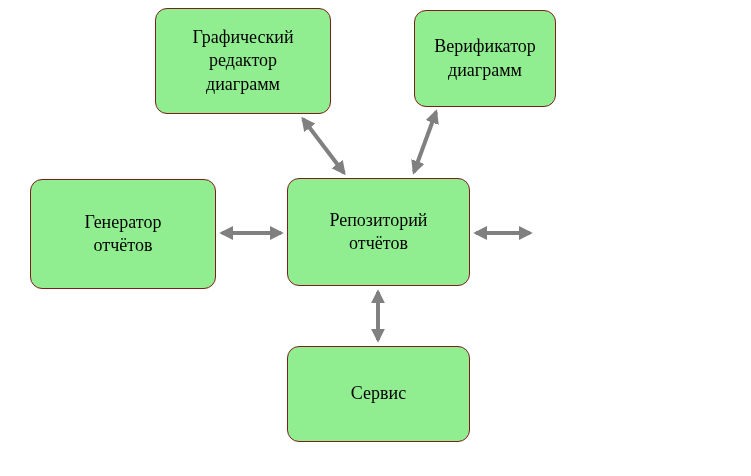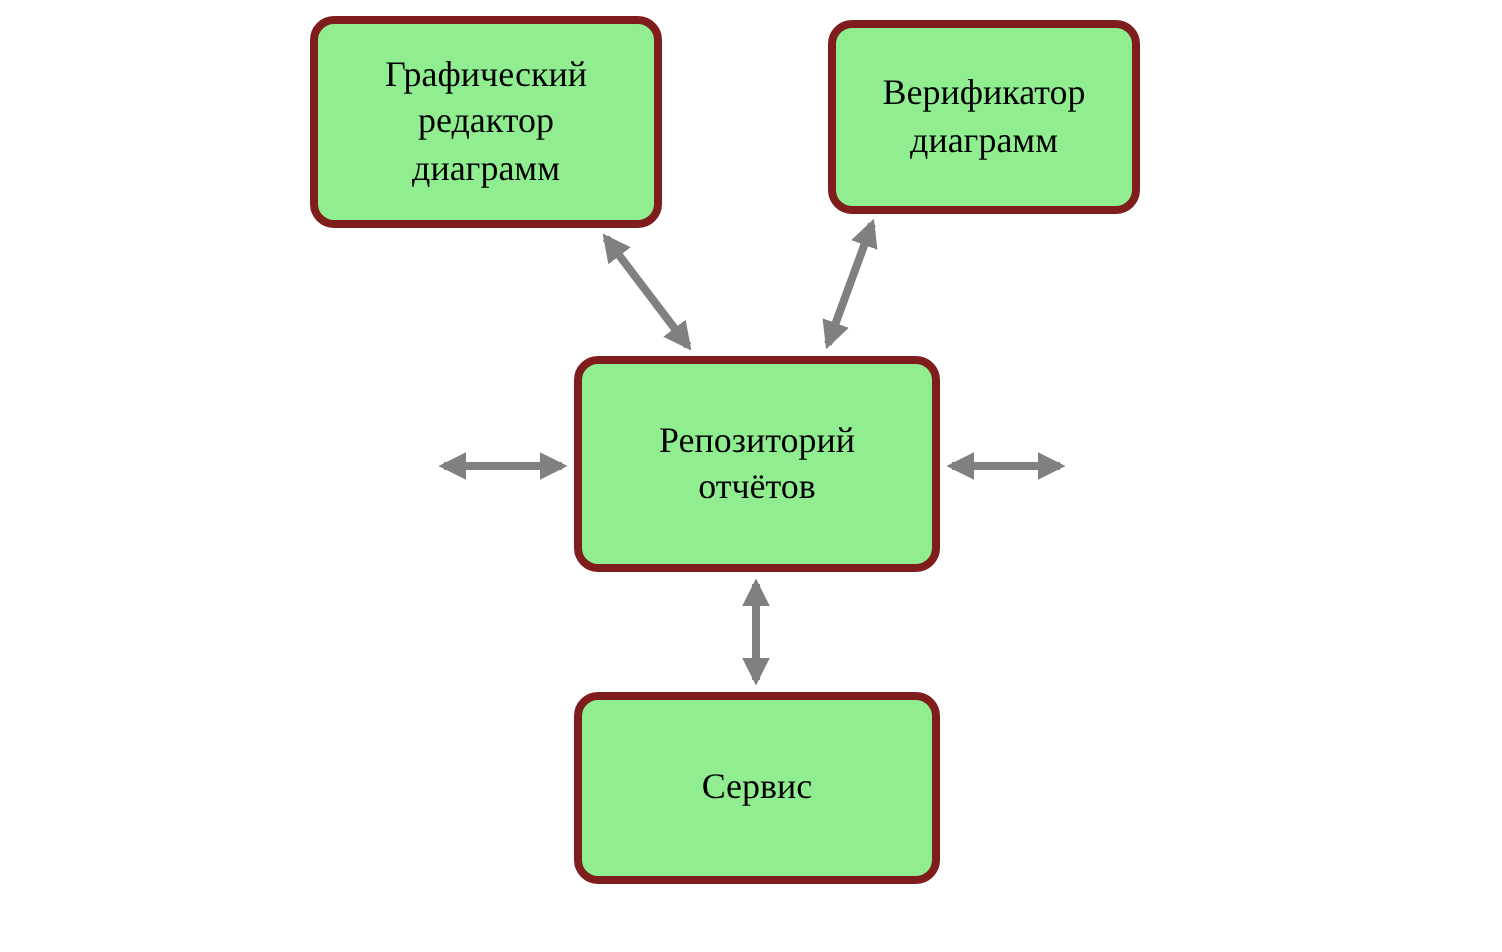--- a/index.html
+++ b/index.html
@@ -23,33 +23,33 @@
     height: 476px;
   }
   .connector-line {
     stroke: #808080;
     stroke-width: 4;
   }
   .node {
     position: absolute;
     box-sizing: border-box;
     background: #90EE90;
-    border: 4px solid #7f1d1d;
+    border: 1px solid #7f1d1d;
     border-radius: 12px;
     display: flex;
     align-items: center;
     justify-content: center;
     text-align: center;
     color: #000000;
     font-size: 18px;
     line-height: 1.3;
     padding: 10px 25px;
   }
   .node-graphic-editor  { left: 155px; top: 8px;   width: 176px; height: 106px; }
-  .node-verifier        { left: 414px; top: 10px;  width: 156px; height: 97px;  }
+  .node-verifier        { left: 414px; top: 10px;  width: 142px; height: 97px;  }
   .node-report-generator{ left: 30px;  top: 179px; width: 186px; height: 110px; }
   .node-repository      { left: 287px; top: 178px; width: 183px; height: 108px; }
   .node-project-admin   { left: 536px; top: 179px; width: 185px; height: 110px; }
   .node-service         { left: 287px; top: 346px; width: 183px; height: 96px; }
 </style>
 </head>
 <body>
 
 <div class="canvas">
 
@@ -67,20 +67,23 @@
   </svg>
 
   <div class="node node-graphic-editor">
     <span>Графический редактор диаграмм</span>
   </div>
 
   <div class="node node-verifier">
     <span>Верификатор диаграмм</span>
   </div>
 
+  <div class="node node-report-generator">
+    <span>Генератор отчётов</span>
+  </div>
 
   <div class="node node-repository">
     <span>Репозиторий отчётов</span>
   </div>
 
 
   <div class="node node-service">
     <span>Сервис</span>
   </div>
 

